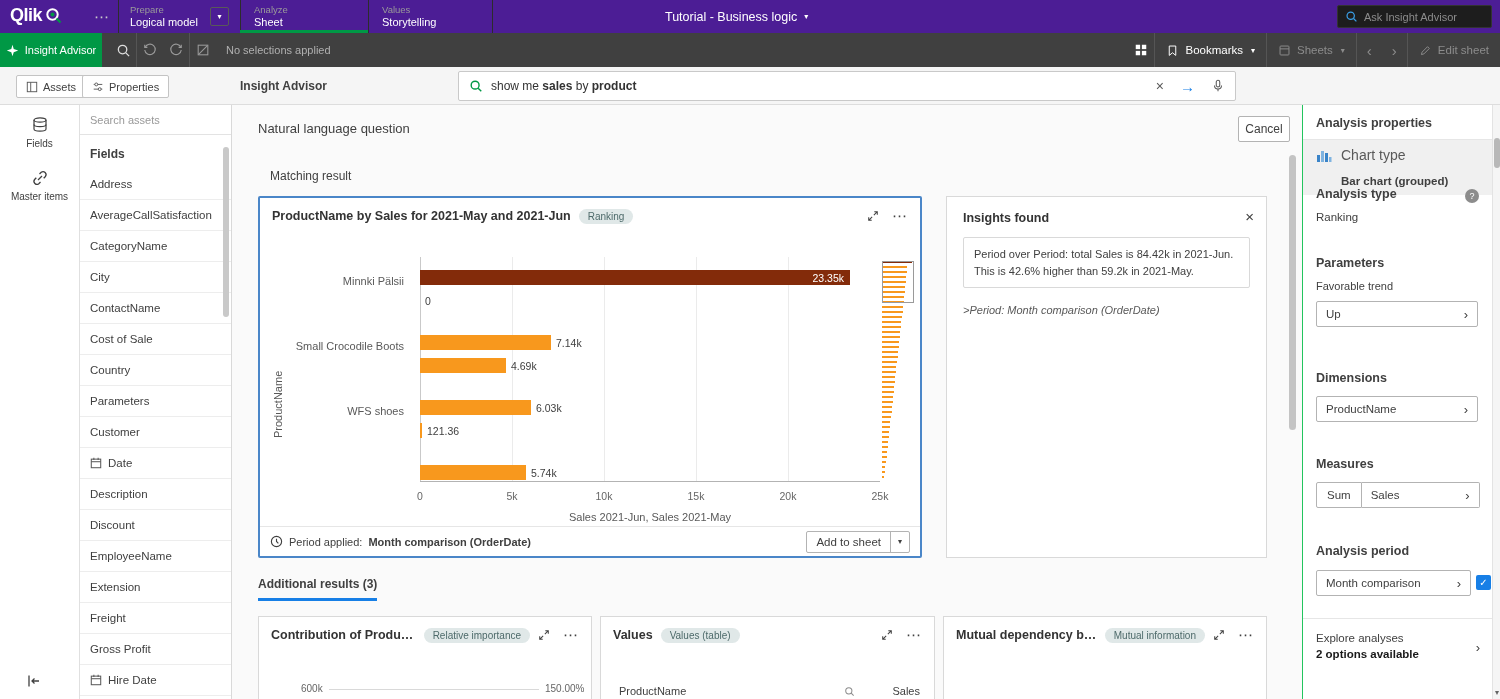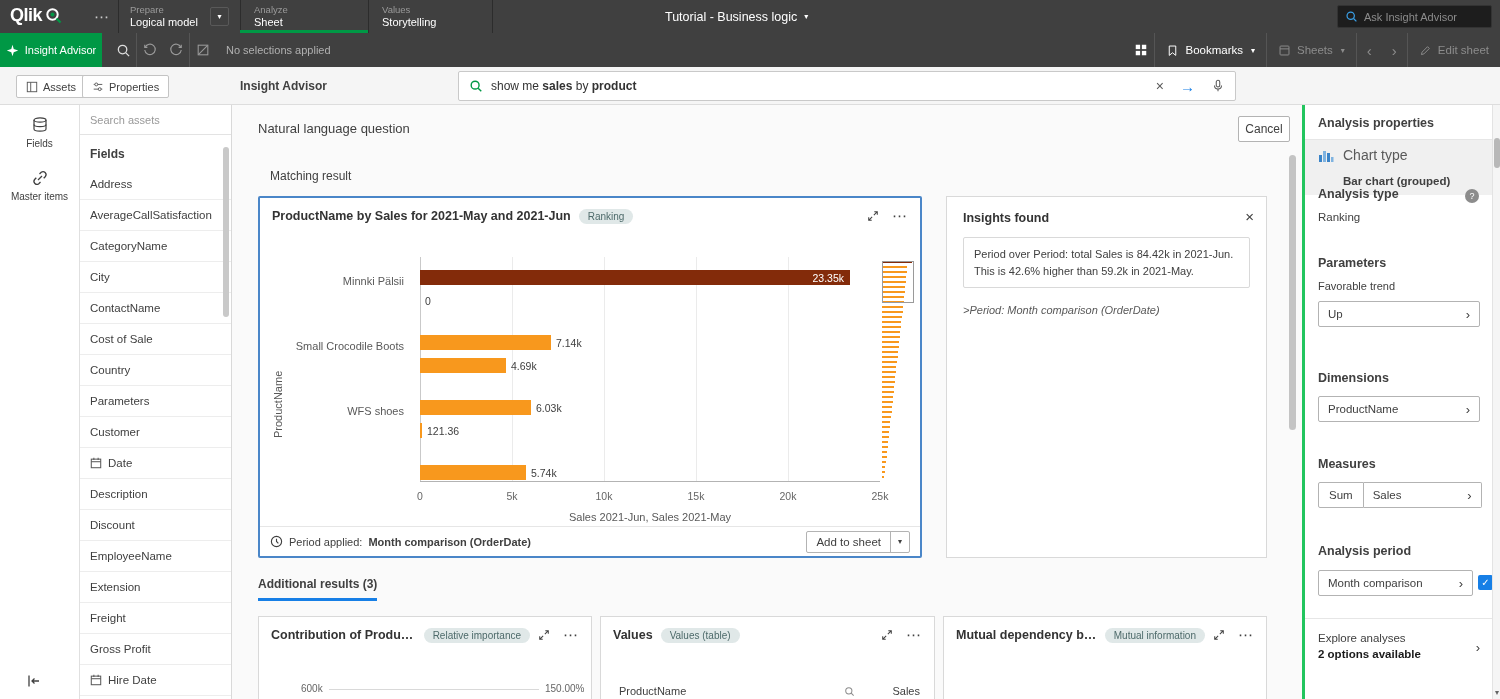--- a/index.html
+++ b/index.html
@@ -2,21 +2,21 @@
 <html><head>
 <meta charset="utf-8">
 <style>
   * { margin:0; padding:0; box-sizing:border-box; }
   body { font-family:"Liberation Sans",sans-serif; background:#fff; }
   #app { position:relative; width:1500px; height:699px; background:#fafafa; overflow:hidden; color:#404040; }
   svg { display:block; }
   .b { font-weight:700; }
 
   
-  .topbar { position:absolute; top:0; left:0; right:0; height:33px; background:#404040; }
+  .topbar { position:absolute; top:0; left:0; right:0; height:33px; background:#4c1d95; }
   .logo { position:absolute; left:10px; top:5px; display:flex; align-items:center; gap:3px; color:#fff; }
   .logo-text { font-size:18px; font-weight:700; letter-spacing:-0.5px; }
   .top-more { position:absolute; left:94px; top:0; height:33px; display:flex; align-items:center; color:#ccc; font-size:15px; letter-spacing:1px; cursor:pointer; }
   .topsep { position:absolute; top:0; width:1px; height:33px; background:#2c2c2c; }
   .nav-item { position:absolute; top:0; height:33px; padding-top:4px; }
   .nav-sec { font-size:9.5px; color:#9a9a9a; }
   .nav-lab { font-size:11px; color:#fff; margin-top:1px; white-space:nowrap; }
   .nav-underline { position:absolute; bottom:0; height:3px; background:#009845; }
   .nav-dd { position:absolute; top:7px; width:19px; height:19px; border:1px solid #595959; border-radius:2px; display:flex; align-items:center; justify-content:center; color:#fff; font-size:8px; }
   .app-title { position:absolute; top:0; height:33px; display:flex; align-items:center; gap:7px; color:#fff; font-size:12.5px; }
@@ -93,21 +93,21 @@
   .ins-box { margin:2px 16px 10px; border:1px solid #d9d9d9; border-radius:2px; padding:8px 10px; font-size:11px; line-height:1.5; color:#404040; }
   .ins-note { margin:16px 16px; font-style:italic; font-size:11px; color:#595959; }
   .add-tab { position:absolute; left:26px; top:472px; font-weight:700; font-size:12px; padding-bottom:7px; border-bottom:3px solid #177fe6; cursor:pointer; }
   .result-card { position:absolute; top:511px; height:120px; background:#fff; border:1px solid #d9d9d9; }
   .mini-lab { position:absolute; font-size:10px; color:#666; }
   .mini-line { position:absolute; height:1px; background:#d9d9d9; }
   .tbl-head { position:absolute; top:68px; font-size:11px; color:#404040; display:flex; align-items:center; gap:8px; }
   .main-scroll { position:absolute; right:6px; top:50px; width:7px; height:275px; background:#c4c4c4; border-radius:4px; }
 
   
-  .props { position:absolute; left:1302px; top:105px; bottom:0; width:190px; background:#fff; border-left:3px solid #22c55e; }
+  .props { position:absolute; left:1302px; top:105px; bottom:0; width:190px; background:#fff; border-left:1px solid #22c55e; }
   .pp-header { padding:11px 13px 9px; font-weight:700; font-size:12.5px; border-bottom:1px solid #e6e6e6; }
   .pp-charttype { display:flex; align-items:flex-start; gap:9px; padding:7px 13px 8px; background:#f0f0f0; }
   .pp-ct-label { font-size:14px; color:#595959; }
   .pp-ct-value { font-size:11.5px; font-weight:700; margin-top:12px; white-space:nowrap; }
   .pp-sec { position:absolute; left:13px; font-weight:700; font-size:12.5px; }
   .pp-text { position:absolute; left:13px; font-size:11.5px; }
   .pp-btn { position:absolute; left:13px; width:162px; height:26px; border:1px solid #b3b3b3; border-radius:2px; background:#fff; display:flex; align-items:center; justify-content:space-between; padding:0 9px; font-size:11.5px; cursor:pointer; }
   .chev { color:#404040; font-size:13px; line-height:1; }
   .pp-help { position:absolute; right:13px; top:84px; width:14px; height:14px; border-radius:50%; background:#8c8c8c; color:#fff; font-size:9px; display:flex; align-items:center; justify-content:center; cursor:pointer; }
   .pp-measures { position:absolute; left:13px; top:377px; display:flex; }

